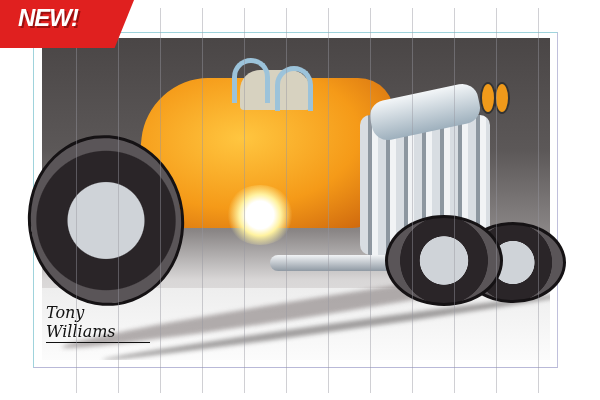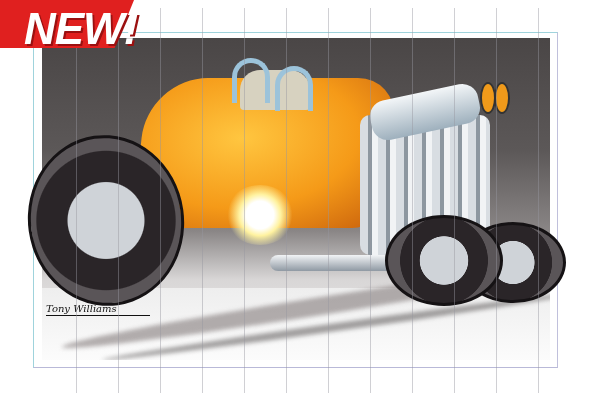--- a/index.html
+++ b/index.html
@@ -23,22 +23,22 @@
   .scoop{position:absolute;left:480px;top:82px;width:12px;height:28px;border-radius:50%;background:#f09a1a;border:2px solid #333;}
   .scoop2{left:494px;}
   .tire{position:absolute;border-radius:50%;background:radial-gradient(circle,#cfd3d8 0 34%,#2a2528 35% 62%,#5a5558 63% 100%);border:3px solid #151214;}
   .t-front{left:28px;top:135px;width:150px;height:165px;transform:rotate(-8deg);}
   .t-rear1{left:385px;top:215px;width:112px;height:85px;}
   .t-rear2{left:460px;top:222px;width:100px;height:75px;}
   .flash{position:absolute;left:225px;top:185px;width:70px;height:60px;border-radius:50%;background:radial-gradient(circle,#ffffff 0 30%,#fff2a0 45%,rgba(255,210,80,0) 70%);}
   .exhaust{position:absolute;left:270px;top:255px;width:130px;height:16px;border-radius:8px;background:linear-gradient(180deg,#f2f4f6,#8f99a3);}
   .grid{position:absolute;top:8px;width:1px;height:385px;background:rgba(150,150,160,0.45);}
   .badge{position:absolute;left:-8px;top:0;width:142px;height:48px;background:#e0201f;transform:skewX(-22deg);transform-origin:top left;}
-  .badge-text{position:absolute;left:24px;top:4px;font-size:44px;font-weight:bold;font-style:italic;color:#ffffff;letter-spacing:-1px;text-shadow:2px 2px 0 #9b1010;}
-  .signature{position:absolute;left:46px;top:303px;font-family:"DejaVu Serif",serif;font-style:italic;font-size:10px;color:#111;border-bottom:1.5px solid #111;width:104px;padding-bottom:1px;}
+  .badge-text{position:absolute;left:18px;top:4px;font-size:24px;font-weight:bold;font-style:italic;color:#ffffff;letter-spacing:-1px;text-shadow:2px 2px 0 #9b1010;}
+  .signature{position:absolute;left:46px;top:303px;font-family:"DejaVu Serif",serif;font-style:italic;font-size:16px;color:#111;border-bottom:1.5px solid #111;width:104px;padding-bottom:1px;}
 </style>
 </head>
 <body>
 
 <div class="frame"></div>
 
 <div class="art">
   <div class="road"></div>
   <div class="streak s1"></div>
   <div class="streak s2"></div>

